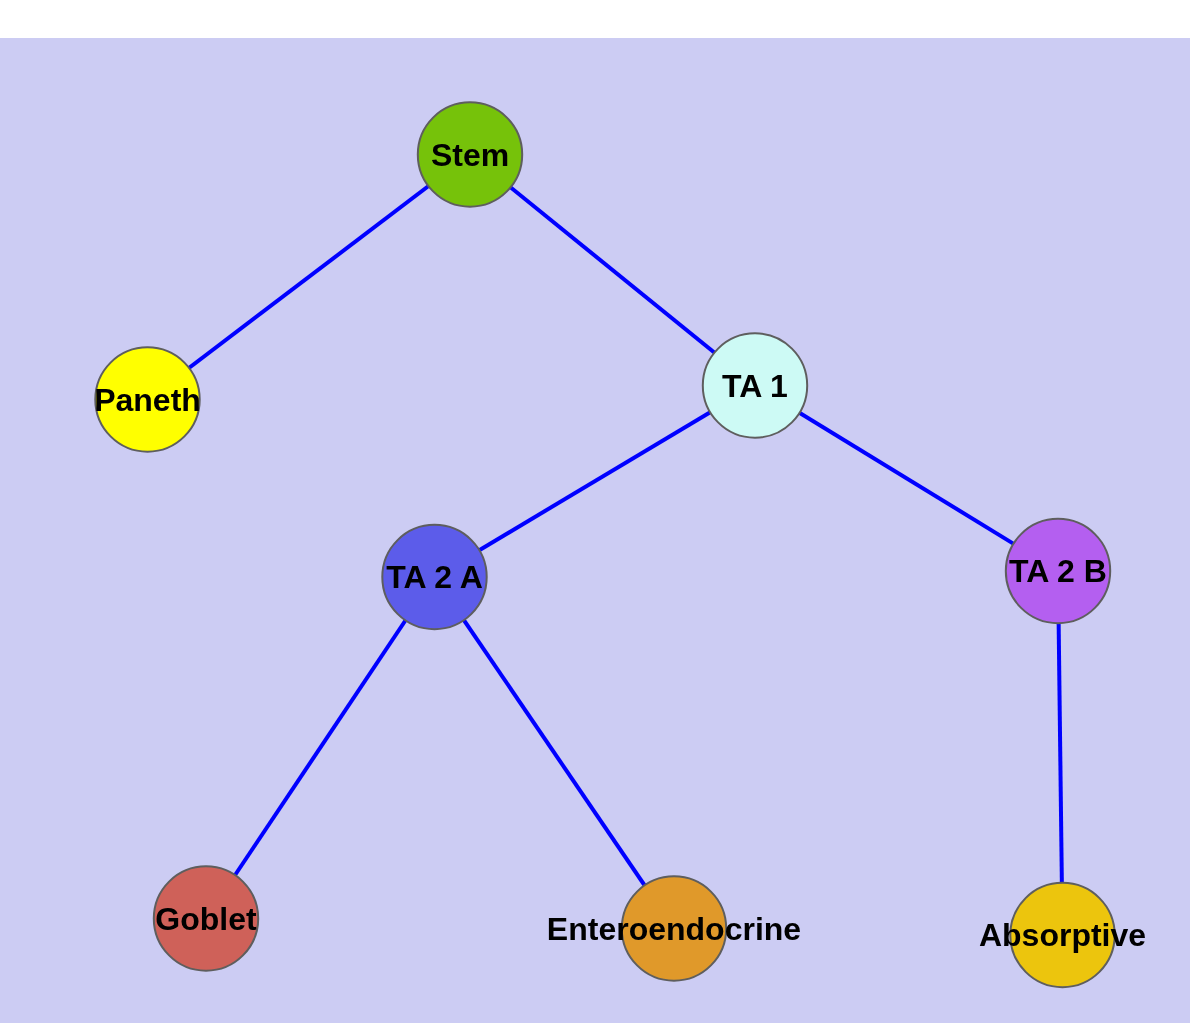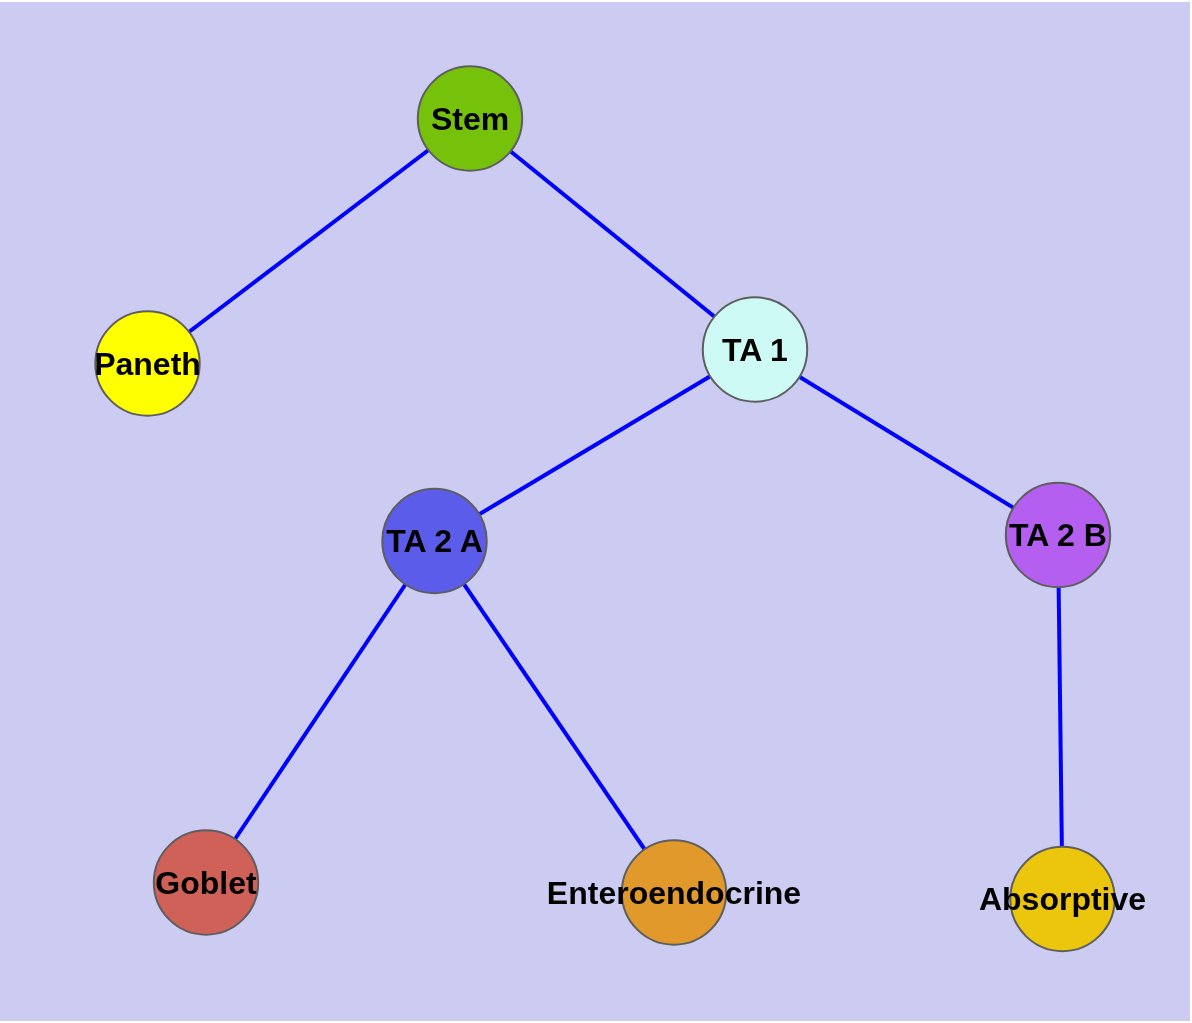--- a/index.html
+++ b/index.html
@@ -8,20 +8,21 @@
     width: 1192px;
     height: 1023px;
     background: #ffffff;
     overflow: hidden;
     font-family: "Liberation Sans", sans-serif;
   }
   #figure {
     position: relative;
     width: 1192px;
     height: 818px;
+    margin-top: 36px;
   }
   #graph-svg {
     display: block;
   }
   .node-label {
     font-family: "Liberation Sans", sans-serif;
     font-weight: bold;
     text-anchor: middle;
   }
 </style>

